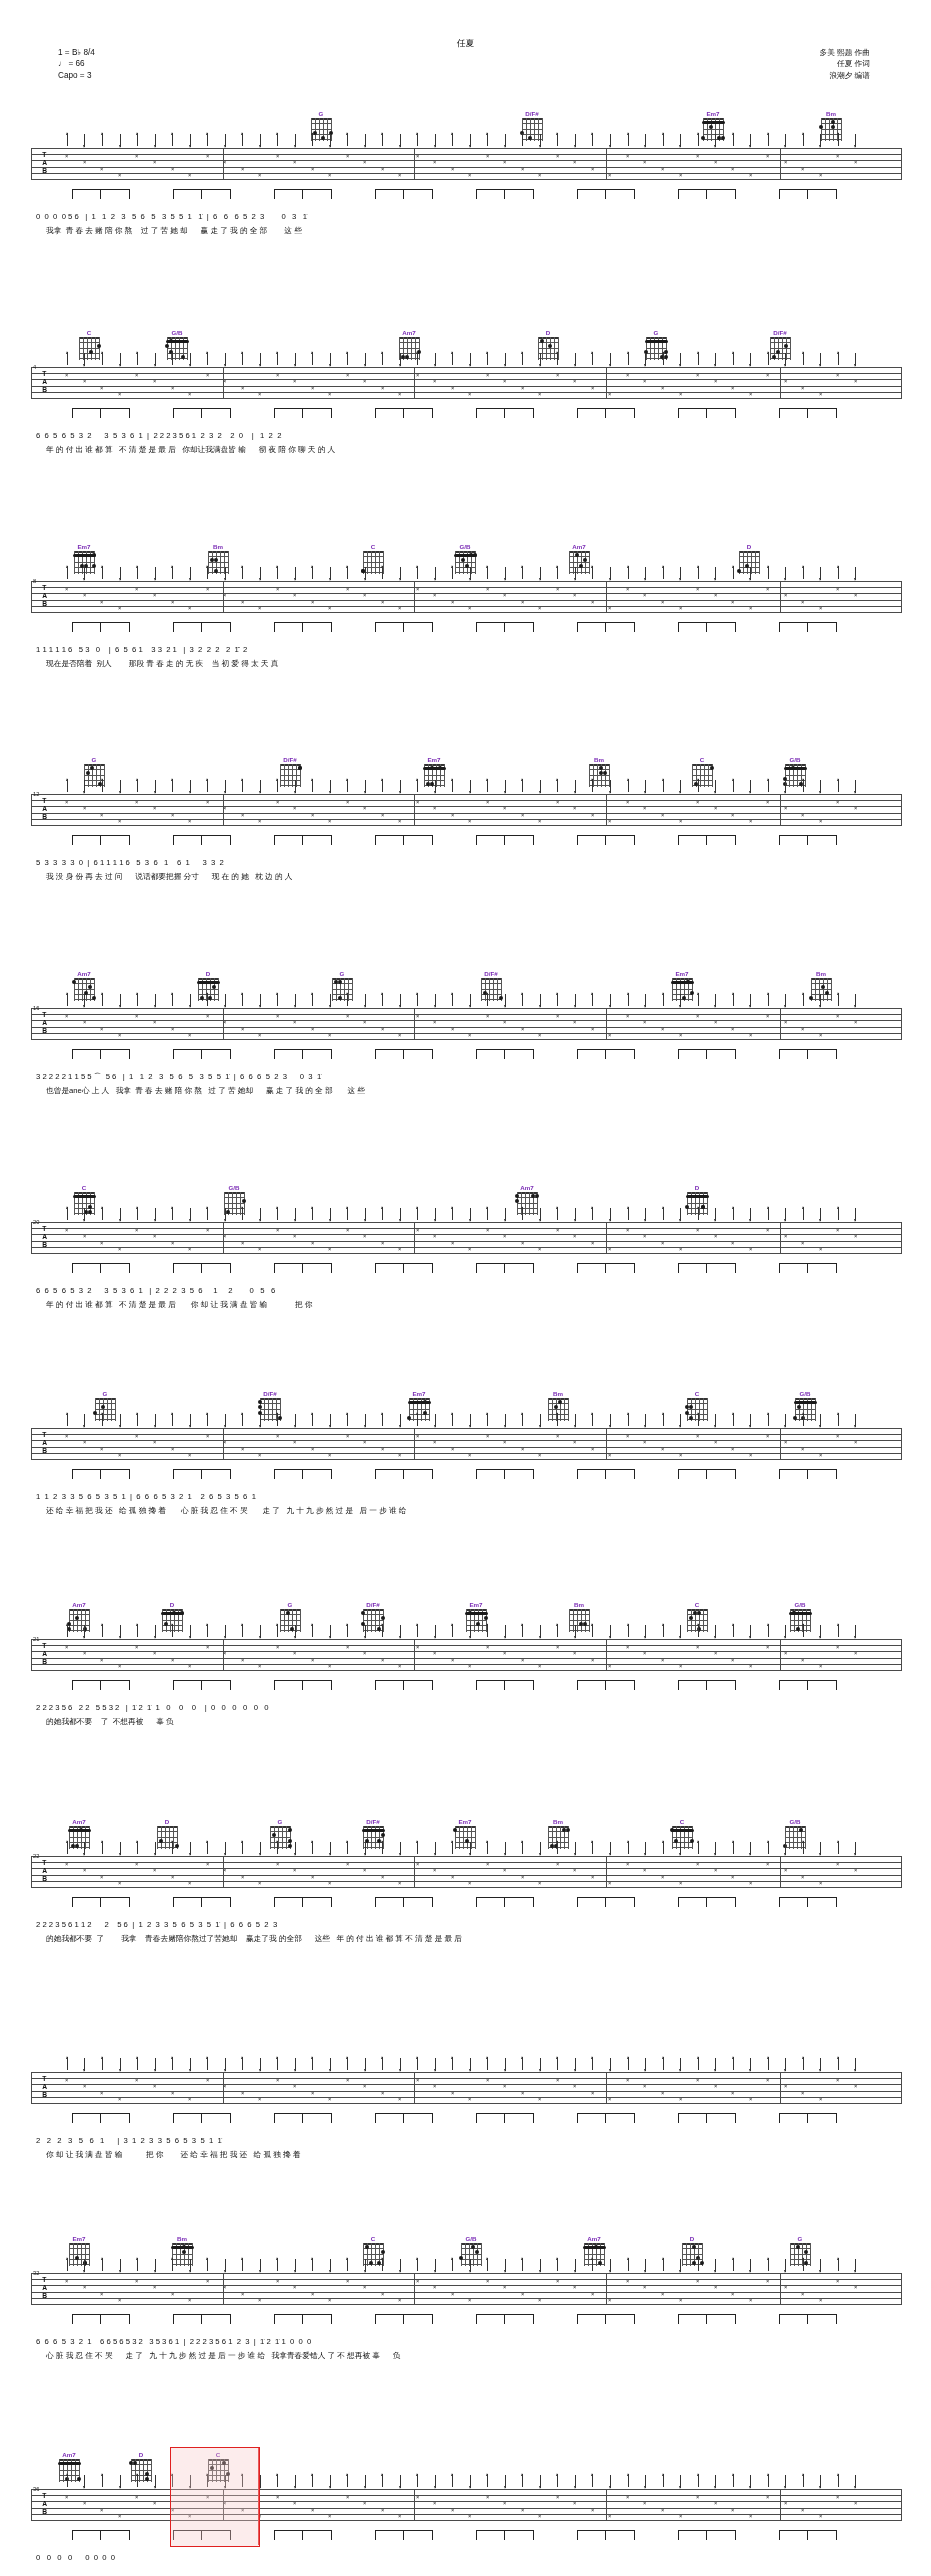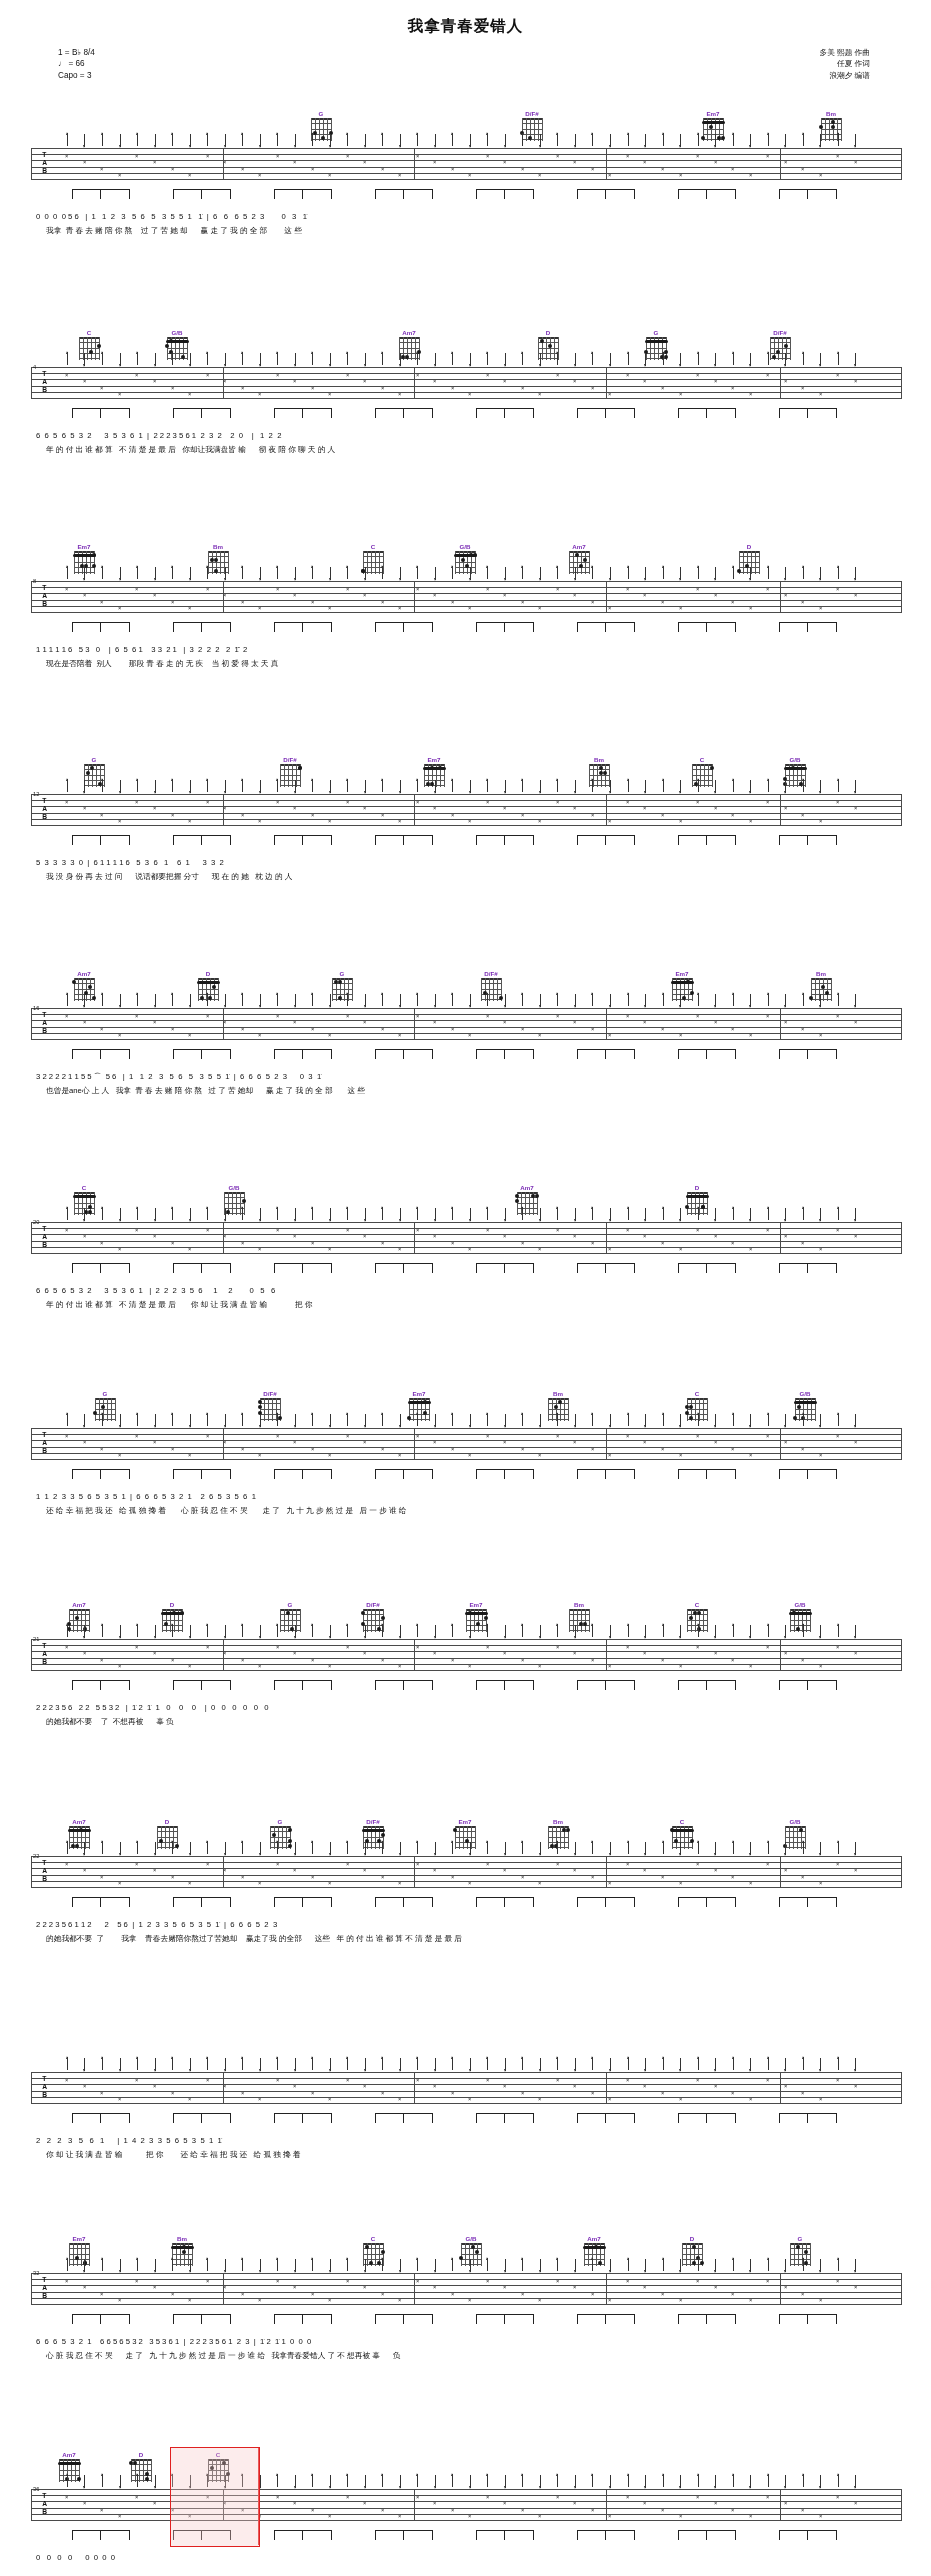--- a/index.html
+++ b/index.html
@@ -48,21 +48,21 @@
   .numrow{position:absolute;font-size:7.7px;letter-spacing:0px;white-space:pre;}
   .lyricrow{position:absolute;font-size:7.7px;white-space:pre;}
   .redbar{position:absolute;width:1px;background:#e02020;}
   .redbox{position:absolute;border:1px solid #e02020;background:rgba(245,200,200,.35);}
 </style>
 </head>
 <body>
 
 <div class="sheet">
 
-  <div class="title">我拿青春爱错人</div>
+  <div class="subtitle">任夏</div>
 
   <div class="meta-left">
     <div>1 = B♭  8/4</div>
     <div>♩ = 66</div>
     <div>Capo = 3</div>
   </div>
 
   <div class="meta-right">
     <div>多美 熙题 作曲</div>
     <div>任夏 作词</div>
@@ -2543,21 +2543,21 @@
           <div class="line" style="top: 25px;"></div>
           <div class="line" style="top: 31px;"></div>
           <div class="endbar" style="right: 0px; height: 31px;"></div>
           <div class="endbar" style="left: 0px; height: 31px;"></div>
           <div class="tabmark" style="top: 3.1px;">T<br>A<br>B</div>
           <div class="bl" style="left: 192px; top: 0px; height: 31px;"></div>
           <div class="bl" style="left: 383px; top: 0px; height: 31px;"></div>
           <div class="bl" style="left: 575px; top: 0px; height: 31px;"></div>
           <div class="bl" style="left: 749px; top: 0px; height: 31px;"></div>
         </div>
-        <div class="numrow" style="left: 36px; top: 101px;">2   2   2   3   5   6   1      |  1  4  2  3  3  5  6  5  3  5  1  1̇</div>
+        <div class="numrow" style="left: 36px; top: 101px;">2   2   2   3   5   6   1      |  3  1  2  3  3  5  6  5  3  5  1  1̇</div>
         <div class="lyricrow" style="left: 46px; top: 115px;">你 却 让 我 满 盘 皆 输           把 你        还 给 幸 福 把 我 还   给 孤 独 搀 着</div>
       </div>
       <div class="system" style="top: 2236px; height: 216px;">
         <div class="chordbox" style="left: 67px; top: 0px;">
           <div class="cname">Em7</div>
           <div class="grid">
             <div class="nut"></div>
             <div class="gv" style="left: 0px;"></div>
             <div class="gv" style="left: 4.1px;"></div>
             <div class="gv" style="left: 8.2px;"></div>

